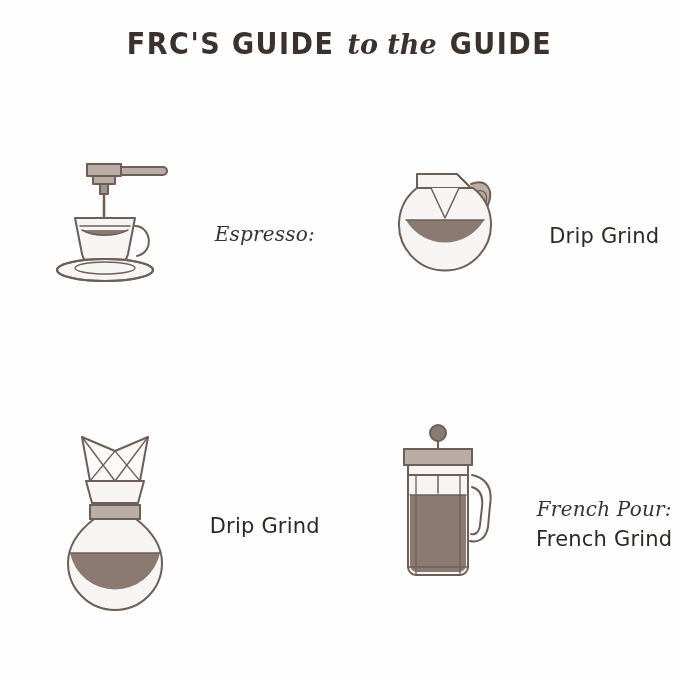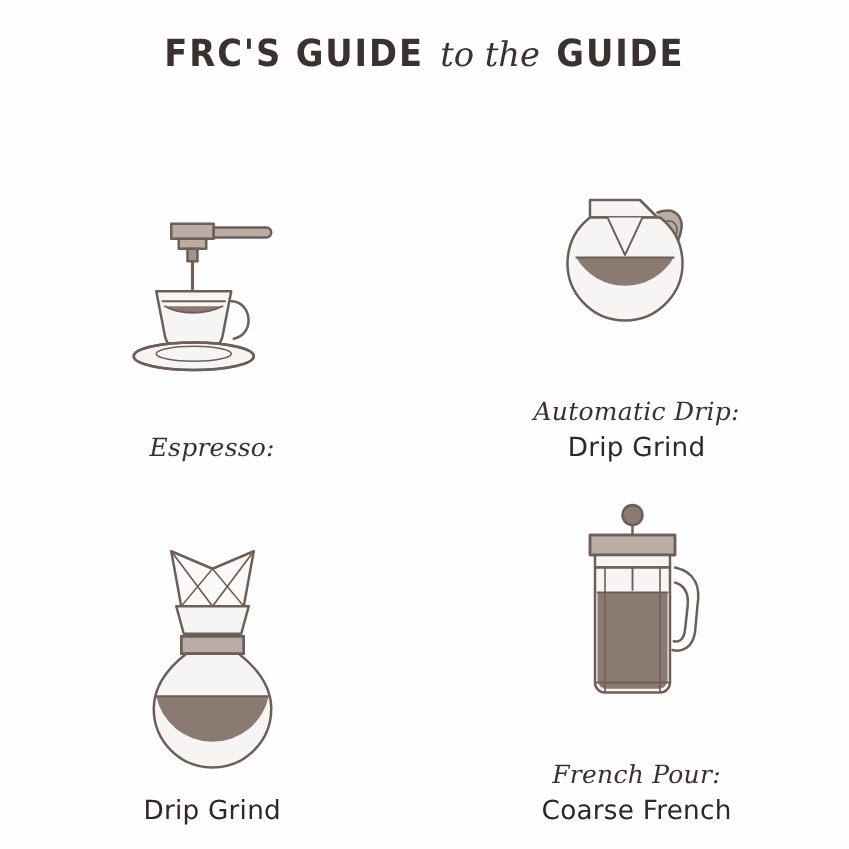--- a/index.html
+++ b/index.html
@@ -35,43 +35,42 @@
     color: #3b3230;
   }
   .title .t-strong {
     font-weight: bold;
     font-stretch: condensed;
     letter-spacing: 1.5px;
   }
   .title .t-italic {
     font-family: "DejaVu Serif", serif;
     font-style: italic;
-    font-weight: normal;
+    font-weight: bold;
     font-size: 27px;
     letter-spacing: 0px;
     padding: 0 3px;
   }
 
   
   .grid {
     position: absolute;
     top: 82px;
     left: 0;
     width: 679px;
     height: 580px;
     display: grid;
     grid-template-columns: 1fr 1fr;
     grid-template-rows: 1fr 1fr;
   }
   .cell {
     position: relative;
     display: flex;
-    flex-direction: column;
     align-items: center;
-    justify-content: flex-end;
+    justify-content: center;
   }
   .art {
     height: 175px;
     display: flex;
     align-items: flex-end;
     justify-content: center;
   }
   .caption {
     margin-top: 16px;
     text-align: center;
@@ -154,21 +153,20 @@
             <path d="M58 48 h56 a46 46 0 1 1 -56 0 z" fill="#f7f5f3"></path>
 
             <path d="M47 80 a45 45 0 0 0 78 0 z" fill="#8a7a72" stroke="none"></path>
             <path d="M47 80 h78" stroke-width="1.5"></path>
 
             <path d="M72 48 l14 30 l14 -30" stroke-width="1.5" fill="#f7f5f3"></path>
           </g>
         </svg>
       </div>
       <div class="caption">
-        <span class="method">Automatic Drip:</span>
         <span class="grind">Drip Grind</span>
       </div>
     </div>
 
     <div class="cell row2">
       <div class="art">
         <svg width="190" height="195" viewBox="0 0 190 195">
           <g fill="none" stroke="#6d5f58" stroke-width="2" stroke-linejoin="round" stroke-linecap="round">
 
             <path d="M62 20 l33 14 l33 -14 l-8 44 h-50 z" fill="#fbfaf9"></path>
@@ -216,18 +214,18 @@
 
             <path d="M70 58 v100" stroke-width="1.3"></path>
             <path d="M114 58 v100" stroke-width="1.3"></path>
 
             <path d="M62 150 h60" stroke-width="1.5"></path>
           </g>
         </svg>
       </div>
       <div class="caption">
         <span class="method">French Pour:</span>
-        <span class="grind">Coarse French</span>
+        <span class="grind">French Grind</span>
       </div>
     </div>
 
   </div>
 </div>
 
 </body></html>

